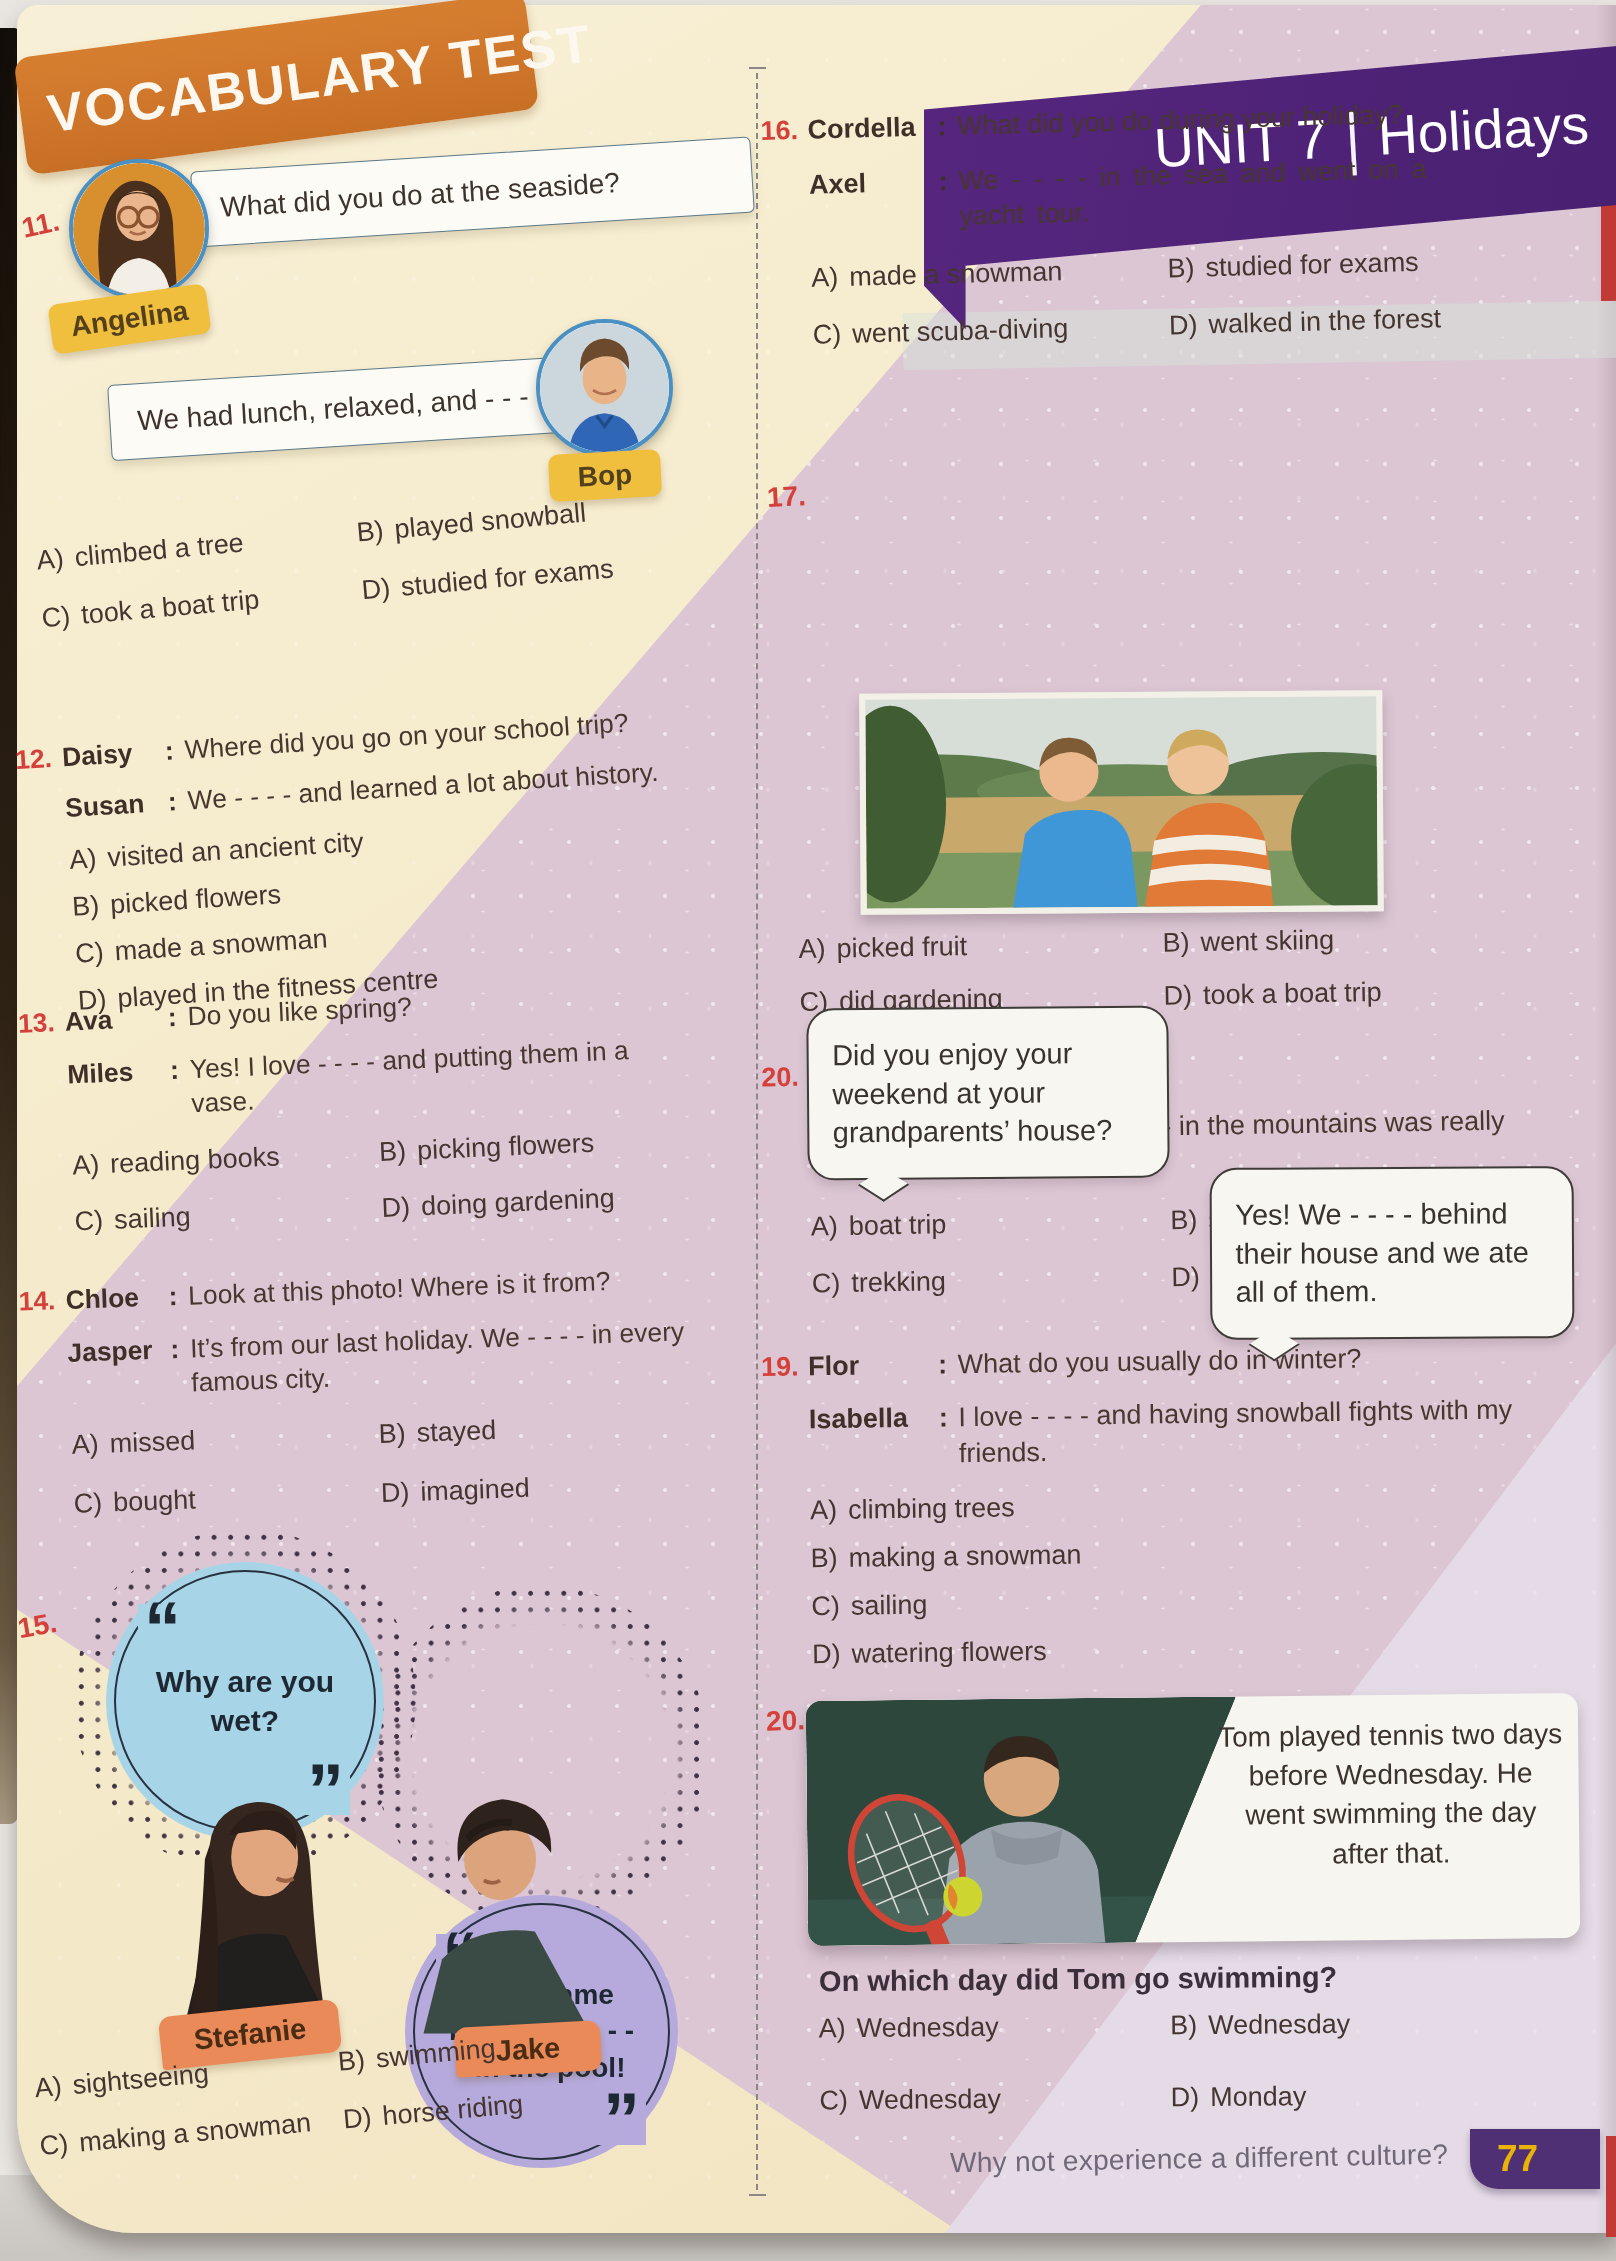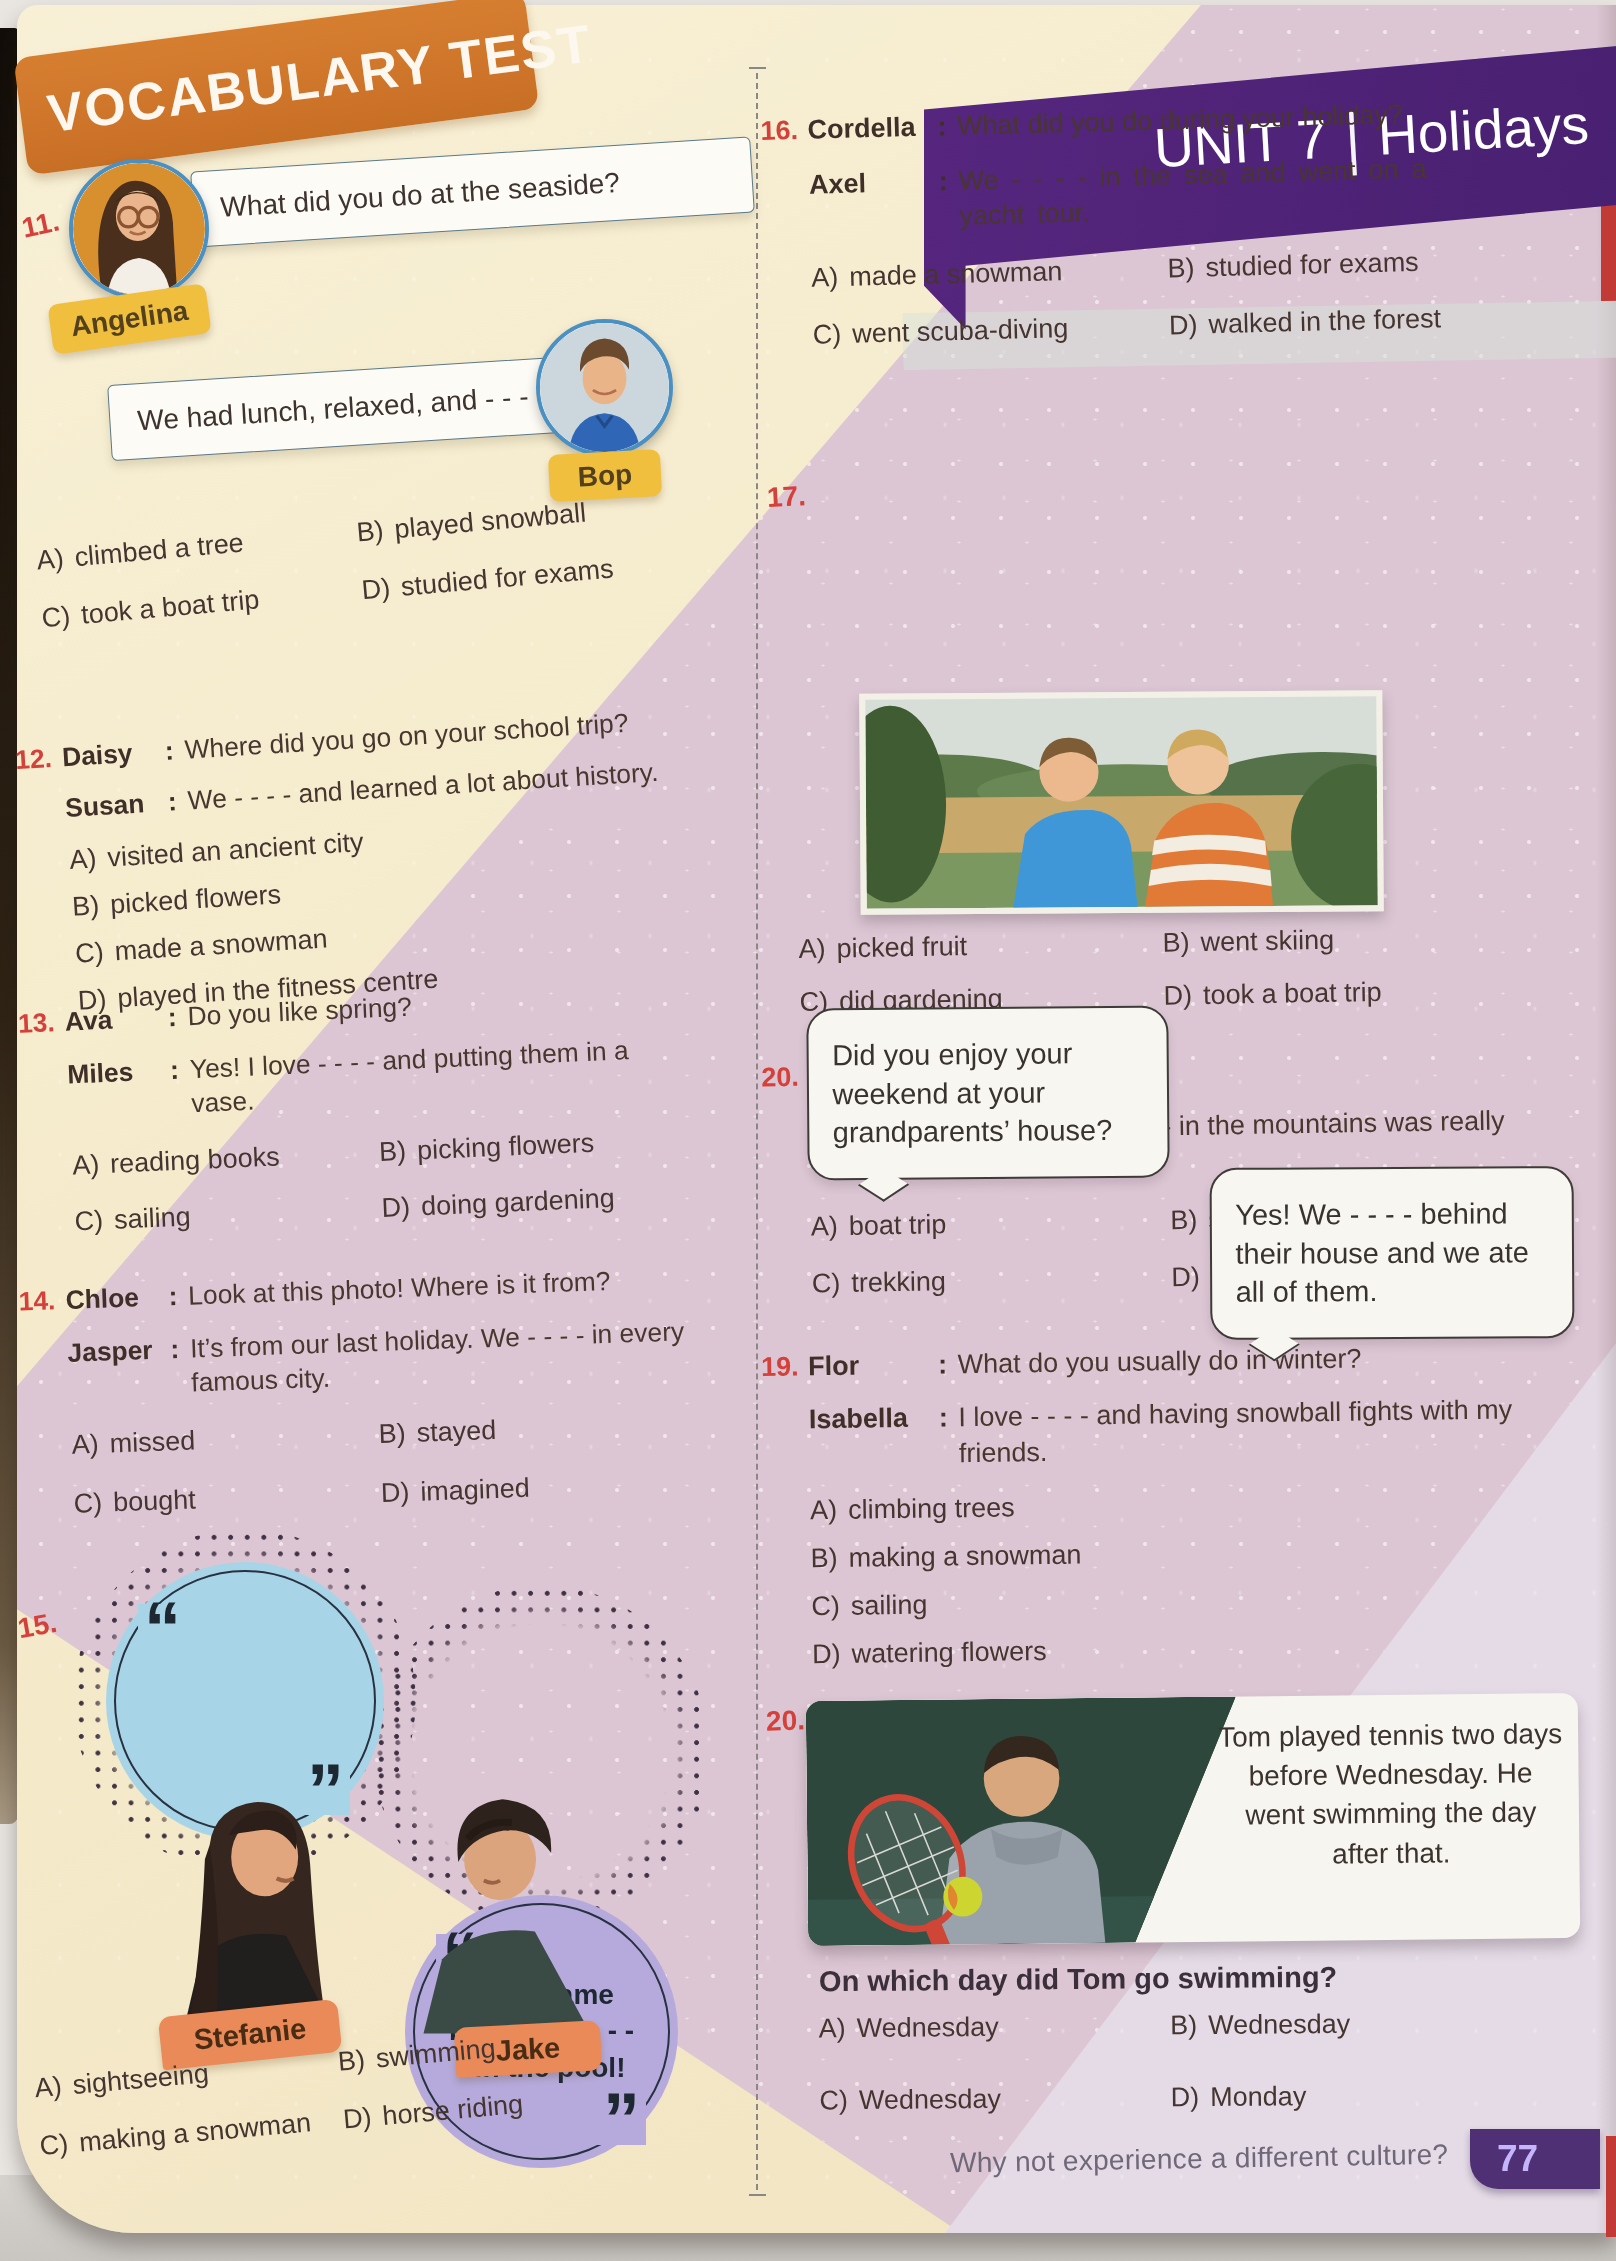--- a/index.html
+++ b/index.html
@@ -103,21 +103,21 @@
   .card20 .photo { position:absolute; left:0; top:0; width:430px; height:100%;
             clip-path:polygon(0 0, 100% 0, 76% 100%, 0 100%); background:#2d473d; }
   .card20 .photo svg { display:block; width:100%; height:100%; }
   .card20 .story { position:absolute; right:16px; top:21px; width:344px; text-align:center;
             font-size:28px; line-height:1.4; color:#3c332e; font-weight:400; }
 
   .q20-question { font-size:29px; font-weight:700; color:#3a2f3a; }
 
   .footer-tagline { font-size:28px; color:#6f6878; letter-spacing:0.3px; font-weight:400; }
   .page-tab { left:1470px; top:2129px; width:130px; height:60px; background:#503074; border-radius:0 0 0 28px;
-              display:flex; align-items:center; padding-left:27px; color:#c4b5fd; font-size:37px; font-weight:700;
+              display:flex; align-items:center; padding-left:27px; color:#eab308; font-size:37px; font-weight:700;
               box-shadow:0 4.9px 7.4px rgba(40,20,60,.3); }
   .red-sliver-bot { left:1606px; top:2136px; width:10.5px; height:101px; background:#c23a36; }
 </style>
 </head>
 <body>
 
 <div id="stage">
   <div class="spine"></div>
   <div class="under-page"></div>
 
@@ -247,20 +247,21 @@
 
     <div class="abs qnum-badge" style="left:18.4px;top:1610px;transform:rotate(-10deg);">15.</div>
 
     <div class="abs halo" style="left:73px;top:1529px;width:343px;height:343px;"></div>
     <div class="abs halo" style="left:373px;top:1585px;width:337px;height:337px;"></div>
 
     <div class="abs cb blue" style="left:106px;top:1562px;width:278px;height:278px;">
       <span class="ring"></span>
       <span class="qm" style="left:32px;top:42px;">“</span>
       <span class="qm" style="right:34px;bottom:24.6px;">”</span>
+      <span class="txt">Why are you wet?</span>
     </div>
     <div class="abs cb purple" style="left:405px;top:1617px;width:273px;height:273px;">
       <span class="ring"></span>
       <span class="qm" style="left:31px;top:39px;">“</span>
       <span class="qm" style="right:32px;bottom:23.4px;">”</span>
       <span class="txt" style="font-size:28px;">I just came back from - - - - in the pool!</span>
     </div>
 
     <div class="abs bust" style="left:137px;top:1778px;width:241px;height:263px;z-index:11;">
       <svg viewBox="0 0 100 110">

